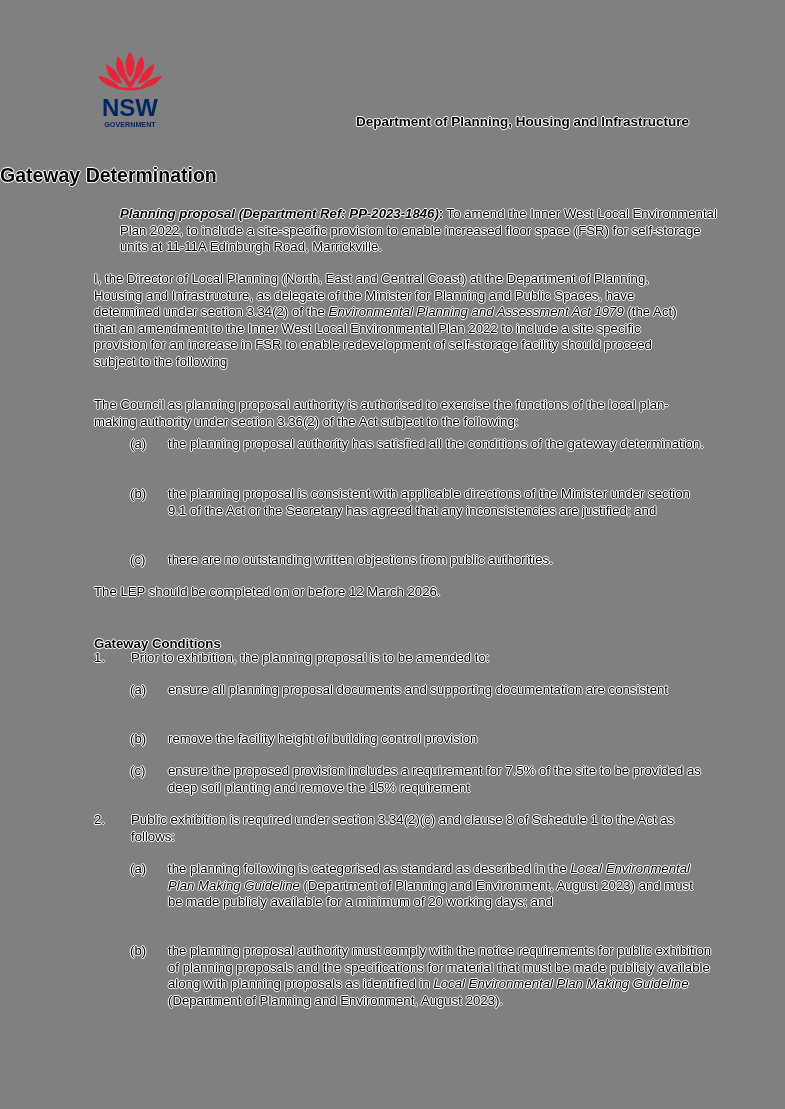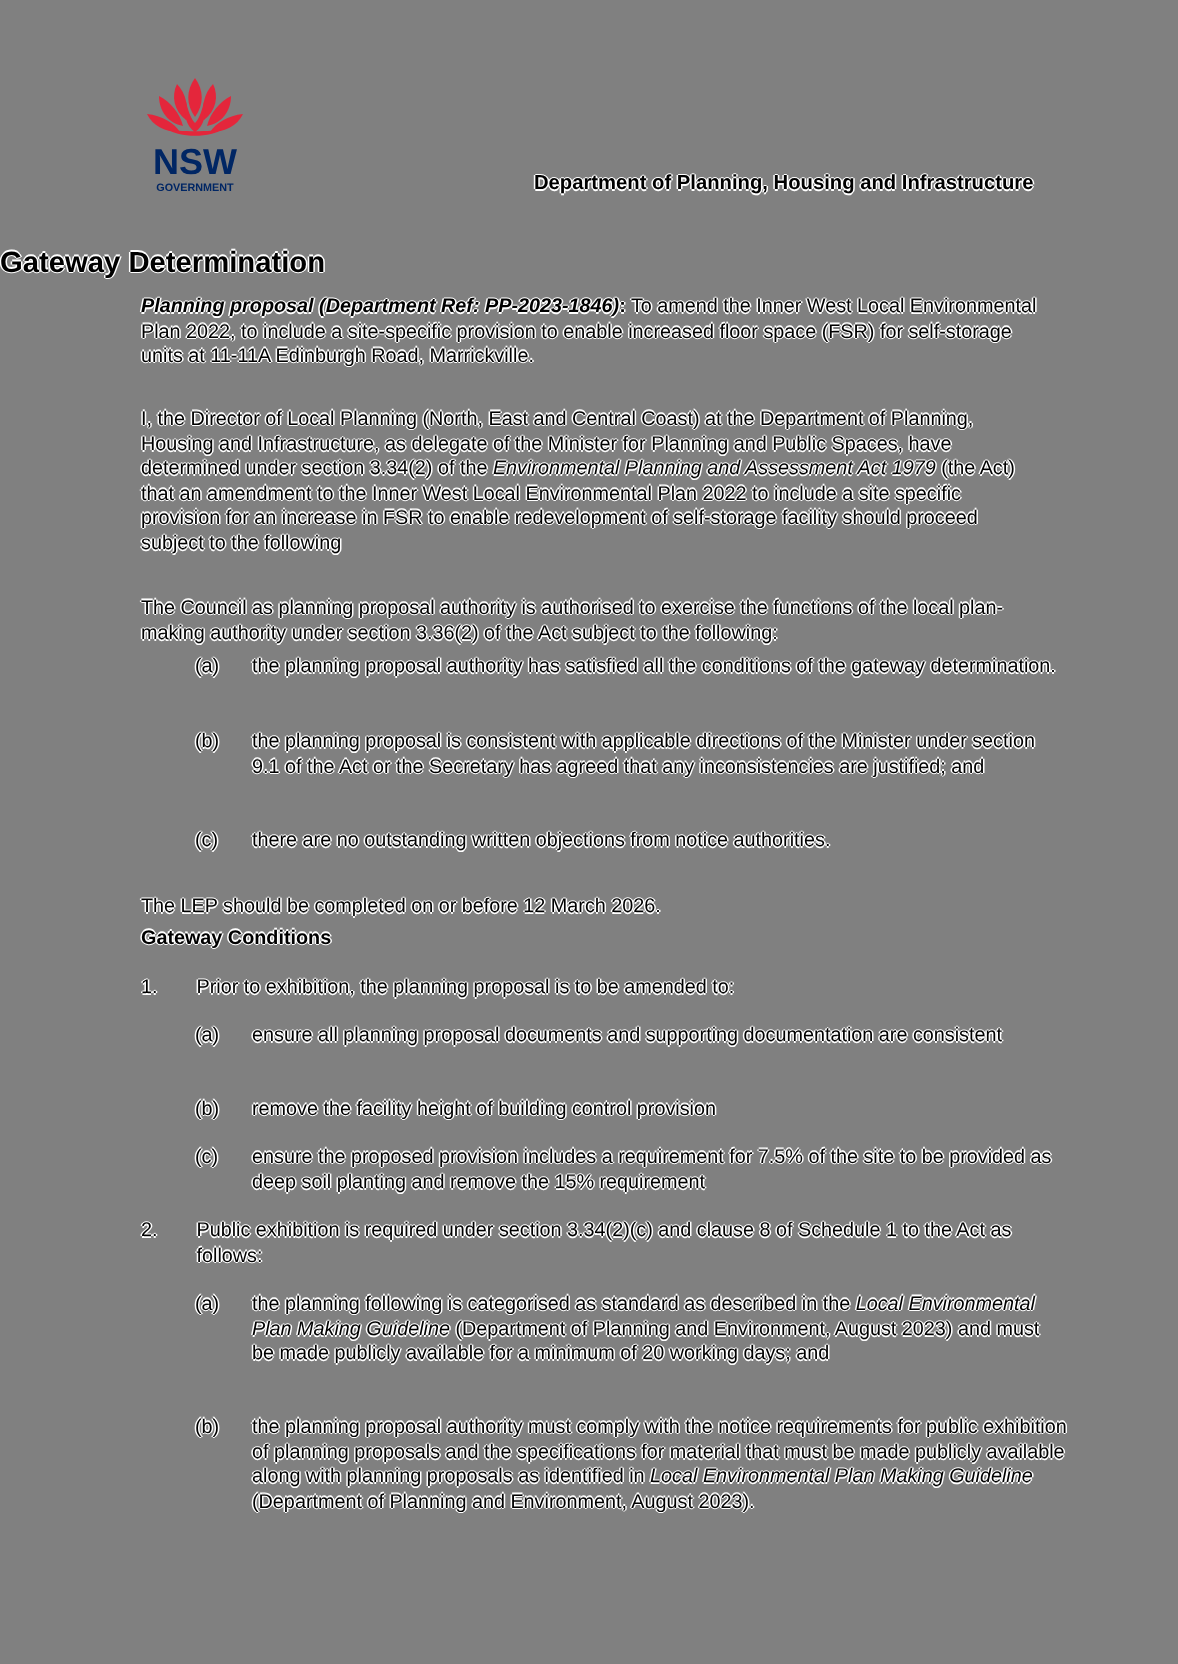--- a/index.html
+++ b/index.html
@@ -57,46 +57,46 @@
     </g>
     <text x="36" y="66" text-anchor="middle" font-family="Liberation Sans, sans-serif" font-weight="bold" font-size="24" fill="#002664">NSW</text>
     <text x="36" y="77" text-anchor="middle" font-family="Liberation Sans, sans-serif" font-weight="bold" font-size="7.2" fill="#002664">GOVERNMENT</text>
   </svg>
 </div>
 
 <div class="dept t">Department of Planning, Housing and Infrastructure</div>
 
 <div class="title t">Gateway Determination</div>
 
-<div class="para t" style="top:196px;">
+<div class="para t" style="top:206px;margin-left:26px;">
   <span class="b i">Planning proposal (Department Ref: PP-2023-1846)</span><span class="b">:</span><span> To amend the Inner West Local Environmental Plan 2022, to include a site-specific provision to enable increased floor space (FSR) for self-storage units at 11-11A Edinburgh Road, Marrickville.</span>
 </div>
 
 <div class="para t" style="top:271px;">
   <span>I, the Director of Local Planning (North, East and Central Coast) at the Department of Planning, Housing and Infrastructure, as delegate of the Minister for Planning and Public Spaces, have determined under section 3.34(2) of the </span><span class="i">Environmental Planning and Assessment Act 1979</span><span> (the Act) that an amendment to the Inner West Local Environmental Plan 2022 to include a site specific provision for an increase in FSR to enable redevelopment of self-storage facility should proceed subject to the following</span>
 </div>
 
 <div class="para t" style="top:386px;margin-top:11px;">The Council as planning proposal authority is authorised to exercise the functions of the local plan-making authority under section 3.36(2) of the Act subject to the following:</div>
 
 <div class="item t" style="top:436px;">
   <span class="lbl">(a)</span>
   <span class="txt">the planning proposal authority has satisfied all the conditions of the gateway determination.</span>
 </div>
 <div class="item t" style="top:486px;">
   <span class="lbl">(b)</span>
   <span class="txt">the planning proposal is consistent with applicable directions of the Minister under section 9.1 of the Act or the Secretary has agreed that any inconsistencies are justified; and</span>
 </div>
 <div class="item t" style="top:552px;">
   <span class="lbl">(c)</span>
-  <span class="txt">there are no outstanding written objections from notice authorities.</span>
+  <span class="txt">there are no outstanding written objections from public authorities.</span>
 </div>
 
-<div class="para t" style="top:584px;margin-top:12px;">The LEP should be completed on or before 12 March 2026.</div>
+<div class="para t" style="top:584px;">The LEP should be completed on or before 12 March 2026.</div>
 
-<div class="para t b" style="top:617px;">Gateway Conditions</div>
+<div class="para t b" style="top:636px;">Gateway Conditions</div>
 
 <div class="num t" style="top:650px;">
   <span class="lbl">1.</span>
   <span class="txt">Prior to exhibition, the planning proposal is to be amended to:</span>
 </div>
 <div class="item t" style="top:682px;">
   <span class="lbl">(a)</span>
   <span class="txt">ensure all planning proposal documents and supporting documentation are consistent</span>
 </div>
 <div class="item t" style="top:731px;">

